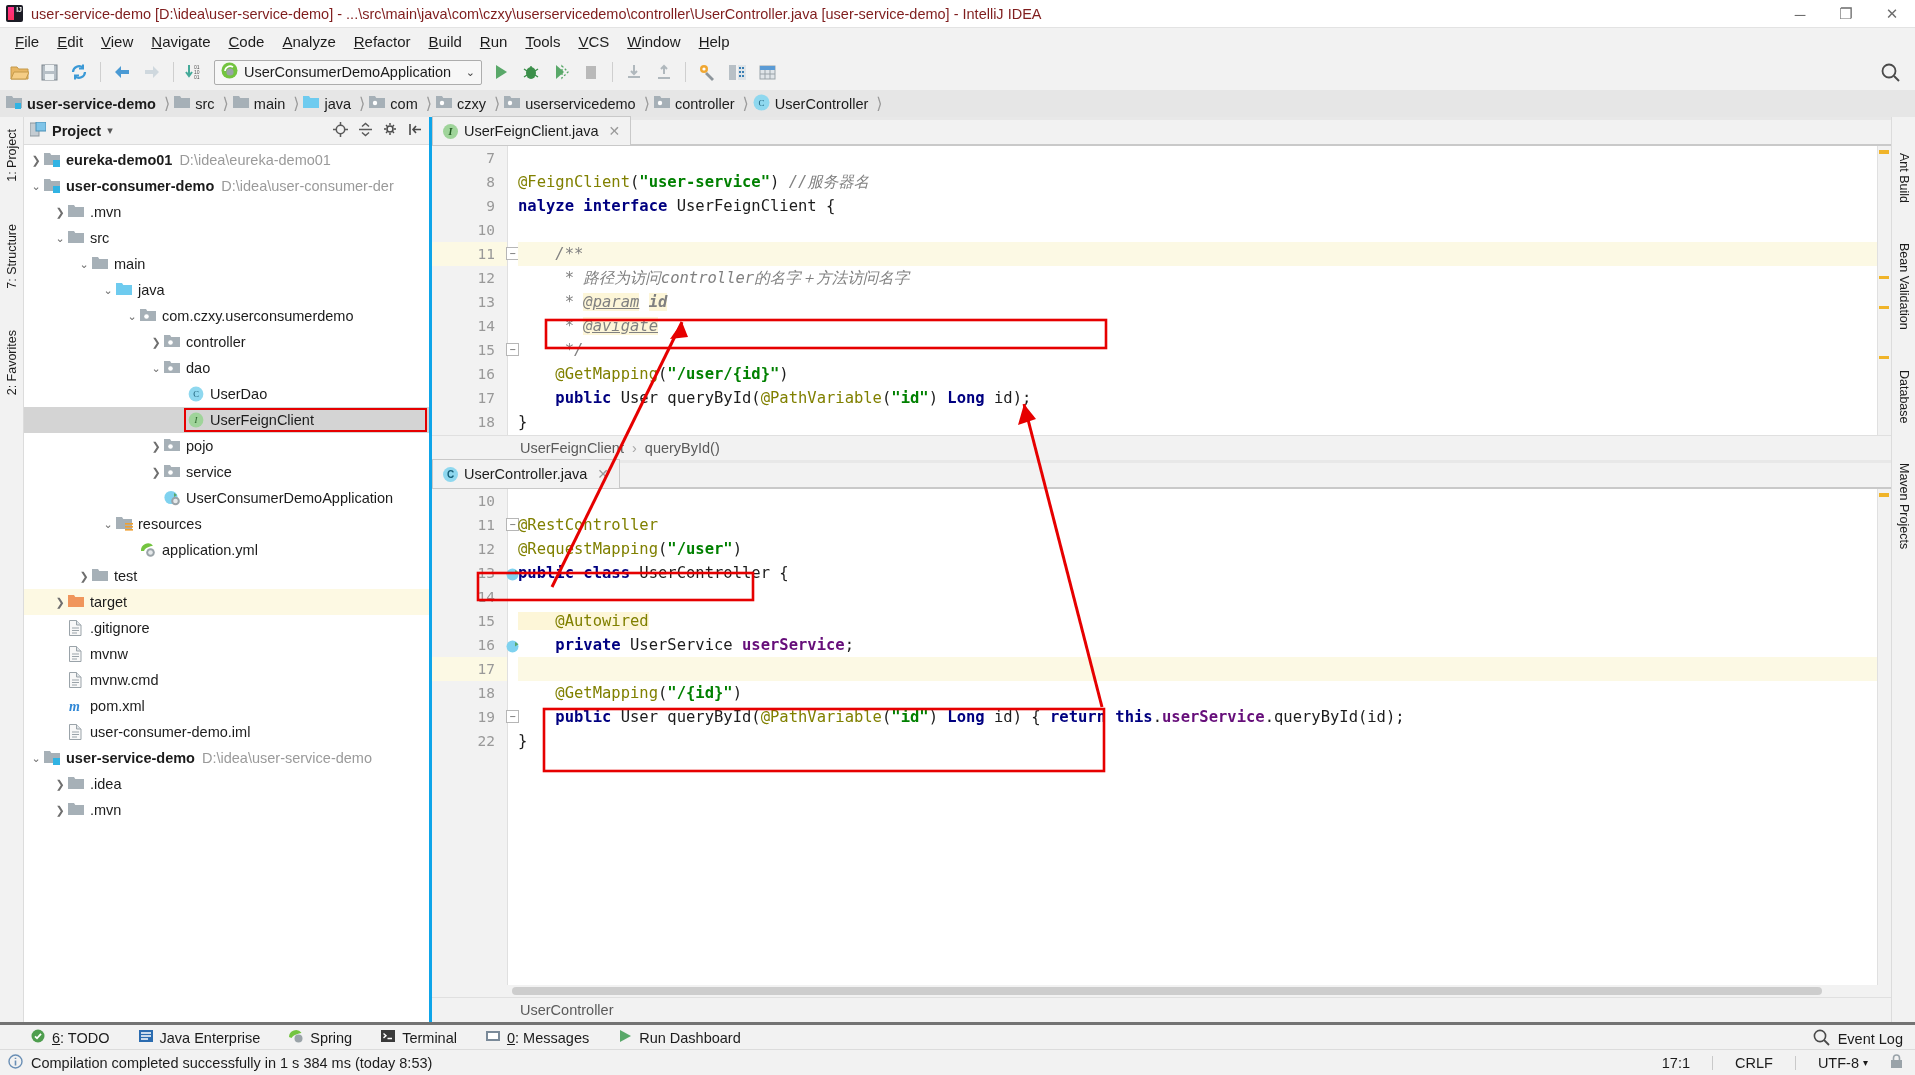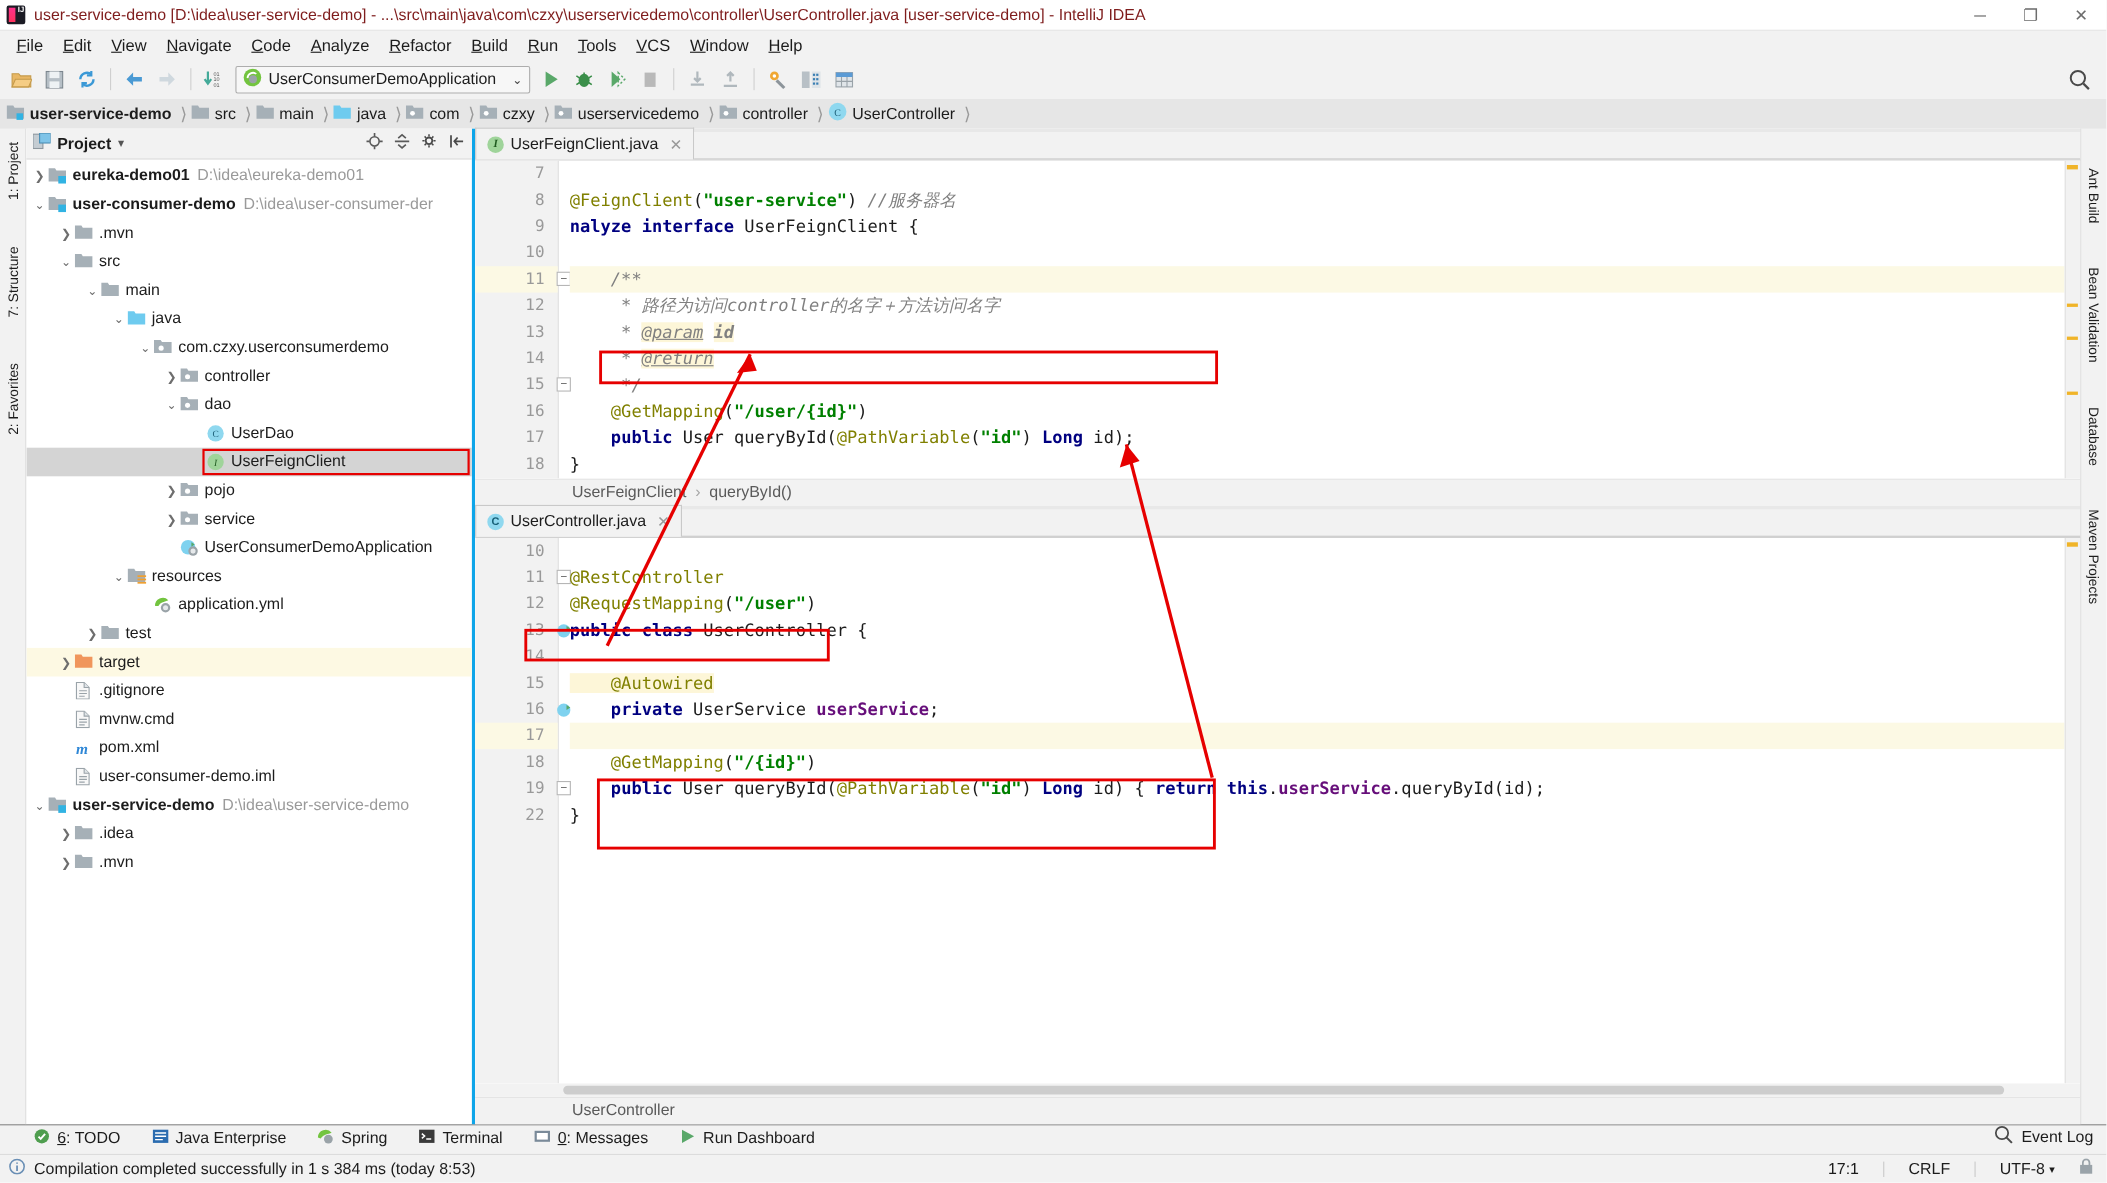--- a/index.html
+++ b/index.html
@@ -143,22 +143,22 @@
      padding-left:88px;font-size:14.5px;color:#5a5a5a;border-top:1px solid #e0e0e0; }
   .breadstrip .sep{ margin:0 8px;color:#a6a6a6; }
 
   .hscroll{ height:12px;background:#f2f2f2;position:relative; }
   .hscroll .thumb{ position:absolute;left:80px;height:8px;top:2px;background:#cdcdcd;border-radius:4px; }
 
   
   #overlay{ position:absolute;left:0;top:0;width:100%;height:100%;pointer-events:none; }
 
   
-  #bottombar{ height:27px;background:#f2f2f2;display:flex;align-items:flex-start;
-     border-top:1px solid #737373;padding-left:26px;gap:20px;font-size:14.5px; }
+  #bottombar{ height:27px;background:#f2f2f2;display:flex;align-items:flex-end;
+     border-top:3px solid #737373;padding-left:26px;gap:20px;font-size:14.5px; }
   #bottombar .bi{ display:flex;align-items:center;gap:6px;padding:2px 4px; }
   #bottombar .right{ margin-left:auto;display:flex;align-items:center;gap:8px;padding-right:12px; }
 
   
   #statusbar{ height:26px;background:#f2f2f2;display:flex;align-items:center;
      border-top:1px solid #dcdcdc;padding-left:8px;gap:8px;font-size:14.5px; }
   #statusbar .right{ margin-left:auto;display:flex;align-items:center;gap:22px;padding-right:12px; }
   #statusbar .sep{ width:1px;height:14px;background:#c9c9c9; }
 </style>
 </head>
@@ -597,20 +597,31 @@
         </div>
         <div class="trow" style="padding-left: 28px;">
           <span class="twist"></span>
           <span class="ticon"><svg width="15" height="16" viewBox="0 0 15 16">
               <path d="M1.5 0.5h7l4.5 4.5v10.5h-11.5z" fill="#f8f8f8" stroke="#9aa3a9"></path>
               <path d="M8.5 0.5V5H13" fill="#dfe4e7" stroke="#9aa3a9"></path>
               <g stroke="#9aa3a9" stroke-width="1">
                 <path d="M4 8h7M4 10.5h7M4 13h5"></path>
               </g>
             </svg></span>
+          <span class="tlabel">mvnw</span>
+        </div>
+        <div class="trow" style="padding-left: 28px;">
+          <span class="twist"></span>
+          <span class="ticon"><svg width="15" height="16" viewBox="0 0 15 16">
+              <path d="M1.5 0.5h7l4.5 4.5v10.5h-11.5z" fill="#f8f8f8" stroke="#9aa3a9"></path>
+              <path d="M8.5 0.5V5H13" fill="#dfe4e7" stroke="#9aa3a9"></path>
+              <g stroke="#9aa3a9" stroke-width="1">
+                <path d="M4 8h7M4 10.5h7M4 13h5"></path>
+              </g>
+            </svg></span>
           <span class="tlabel">mvnw.cmd</span>
         </div>
         <div class="trow" style="padding-left: 28px;">
           <span class="twist"></span>
           <span class="ticon"><svg width="17" height="16" viewBox="0 0 17 16">
               <text x="1" y="13" font-size="14" fill="#2f87d6" font-family="Liberation Serif, serif" font-style="italic" font-weight="bold">m</text>
             </svg></span>
           <span class="tlabel">pom.xml</span>
         </div>
         <div class="trow" style="padding-left: 28px;">
@@ -677,21 +688,21 @@
           <div class="gline">18</div>
         </div>
       <div class="code" id="code-top">
           <div class="cline"></div>
           <div class="cline"><span class="ann">@FeignClient</span><span class="plain">(</span><span class="str">"user-service"</span><span class="plain">)</span><span class="plain"> </span><span class="cmt">//服务器名</span></div>
           <div class="cline"><span class="k">nalyze interface</span><span class="plain"> UserFeignClient {</span></div>
           <div class="cline"></div>
           <div class="cline hl"><span class="jd">    /**</span></div>
           <div class="cline"><span class="jd">     * 路径为访问controller的名字＋方法访问名字</span></div>
           <div class="cline"><span class="jd">     * </span><span class="jdtag">@param</span><span class="jd"> </span><span style="color: rgb(128, 128, 128); font-style: italic; font-weight: bold; background: rgb(253, 246, 216);">id</span></div>
-          <div class="cline"><span class="jd">     * </span><span class="jdtag">@return</span></div>
+          <div class="cline"><span class="jd">     * </span><span class="jdtag">@avigate</span></div>
           <div class="cline"><span class="jd">     */</span></div>
           <div class="cline"><span class="ann">    @GetMapping</span><span class="plain">(</span><span class="str">"/user/{id}"</span><span class="plain">)</span></div>
           <div class="cline"><span class="plain">    </span><span class="k">public</span><span class="plain"> User queryById(</span><span class="ann">@PathVariable</span><span class="plain">(</span><span class="str">"id"</span><span class="plain">) </span><span class="k">Long</span><span class="plain"> id);</span></div>
           <div class="cline"><span class="plain">}</span></div>
         </div>
       <div class="rightmark">
         <div class="mk" style="top:4px;background:#f0b429"></div>
         <div class="mk" style="top:130px;background:#f0b429;height:3px"></div>
         <div class="mk" style="top:160px;background:#f0b429;height:3px"></div>
         <div class="mk" style="top:210px;background:#f0b429;height:3px"></div>

